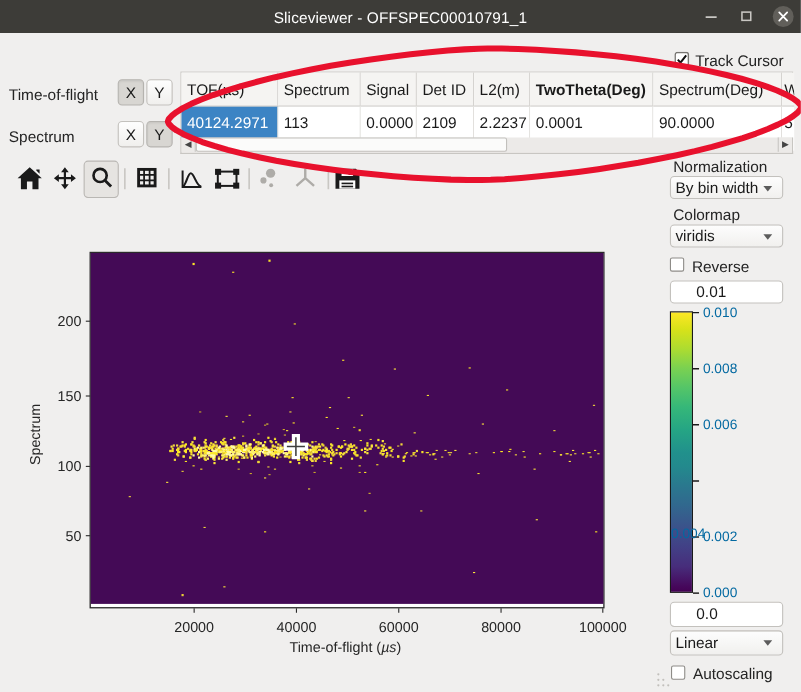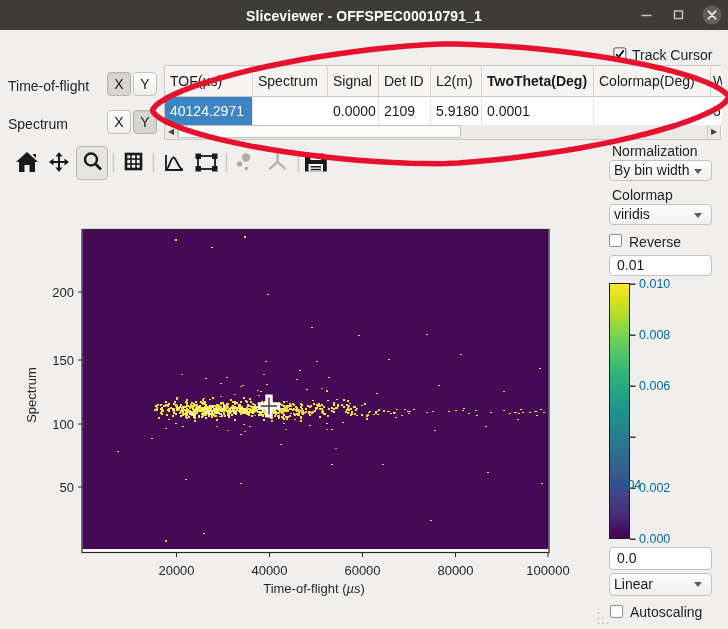--- a/index.html
+++ b/index.html
@@ -1,32 +1,32 @@
 <!DOCTYPE html>
 <html><head>
 <meta charset="utf-8">
 <style>
 * { margin:0; padding:0; box-sizing:border-box; }
 html,body { width:728px; height:629px; background:#f0efee; font-family:"Liberation Sans", sans-serif; overflow:hidden; }
 .abs { position:absolute; }
 #titlebar { position:absolute; left:0; top:0; width:728px; height:30px; background:#3d3c38; }
-#title { position:absolute; width:728px; text-align:center; top:8px; color:#fff; font-size:14px; font-weight:bold; letter-spacing:0.1px; }
+#title { position:absolute; width:728px; text-align:center; top:8px; color:#fff; font-size:14px; font-weight:normal; letter-spacing:0.1px; }
 .lbl { position:absolute; font-size:14px; color:#242424; }
 .xybtn { position:absolute; width:24px; height:24px; border:1px solid #c3c1bd; border-radius:4px; background:linear-gradient(#fefefe,#f0efed); font-size:14px; color:#1a1a1a; text-align:center; line-height:22px; }
 .xybtn.pressed { background:#d8d6d2; border-color:#b5b3af; box-shadow:inset 0 1px 2px rgba(0,0,0,0.08); }
 #tbl { position:absolute; left:164px; top:65px; width:557px; height:62px; background:#fff; border:1px solid #c8c6c2; }
 .hcell, .dcell { position:absolute; font-size:14px; color:#1a1a1a; padding-left:5px; white-space:nowrap; overflow:hidden; }
 .hcell { background:#f5f4f2; border-right:1px solid #d5d3d0; border-bottom:1px solid #c8c6c2; line-height:30px; height:31px; top:0; }
 .dcell { background:#fff; border-right:1px solid #e2e0dd; line-height:29px; height:40px; top:31px; }
 #hscroll { position:absolute; left:164px; top:125px; width:557px; height:15px; background:#eceae8; border:1px solid #c8c6c2; border-top:none; }
 .sbarrow { position:absolute; top:0; width:13px; height:13px; background:#eceae8; font-size:8px; color:#444; text-align:center; line-height:13px; }
 #sthumb { position:absolute; left:13px; top:0; width:283px; height:13px; background:#fbfbfa; border:1px solid #c2c0bc; border-radius:2px; }
 .ddown { position:absolute; width:103px; height:21px; border:1px solid #c3c1bd; border-radius:4px; background:linear-gradient(#fdfdfd,#f1f0ee); font-size:14px; color:#1a1a1a; line-height:19px; padding-left:4px; }
 .ddown:after { content:""; position:absolute; right:9px; top:8px; border-left:4px solid transparent; border-right:4px solid transparent; border-top:5px solid #5c5c5c; }
-.tinput { position:absolute; width:103px; height:21px; border:1px solid #c3c1bd; border-radius:4px; background:#fff; font-size:14px; color:#1a1a1a; line-height:19px; padding-left:7px; }
+.tinput { position:absolute; width:103px; height:21px; border:1px solid #c3c1bd; border-radius:4px; background:#fff; font-size:14px; color:#1a1a1a; line-height:19px; padding-left:23px; }
 .cbox { position:absolute; width:13px; height:13px; background:#fff; border:1px solid #8e8c88; border-radius:2px; }
 .ticklbl { position:absolute; font-size:12.5px; color:#0369a1; }
 </style>
 </head>
 <body>
 <div id="titlebar">
   <div id="title">Sliceviewer - OFFSPEC00010791_1</div>
   <svg class="abs" style="left:636px;top:0" width="92" height="30" viewBox="0 0 92 30">
     <line x1="5.5" y1="15.5" x2="15.5" y2="15.5" stroke="#c9c7c3" stroke-width="1.5"></line>
     <rect x="38.5" y="11" width="8" height="7.5" fill="none" stroke="#c9c7c3" stroke-width="1.4"></rect>
@@ -48,27 +48,29 @@
 <div class="xybtn" style="left:107px;top:110px;">X</div>
 <div class="xybtn pressed" style="left:133px;top:110px;">Y</div>
 
 <div id="tbl">
   <div class="hcell" style="left:0;width:88px;">TOF(µs)</div>
   <div class="hcell" style="left:88px;width:75px;">Spectrum</div>
   <div class="hcell" style="left:163px;width:51px;">Signal</div>
   <div class="hcell" style="left:214px;width:52px;">Det ID</div>
   <div class="hcell" style="left:266px;width:51px;">L2(m)</div>
   <div class="hcell" style="left:317px;width:112px;font-weight:bold;">TwoTheta(Deg)</div>
-  <div class="hcell" style="left:429px;width:117px;">Colormap(Deg)</div>
+  <div class="hcell" style="left:429px;width:117px;">Spectrum(Deg)</div>
   <div class="hcell" style="left:546px;width:11px;border-right:none;padding-left:2px;">W</div>
   <div class="dcell" style="left:0;width:88px;background:#3c84c4;color:#fff;">40124.2971</div>
+  <div class="dcell" style="left:88px;width:75px;">113</div>
   <div class="dcell" style="left:163px;width:51px;">0.0000</div>
   <div class="dcell" style="left:214px;width:52px;">2109</div>
-  <div class="dcell" style="left:266px;width:51px;">5.9180</div>
+  <div class="dcell" style="left:266px;width:51px;">2.2237</div>
   <div class="dcell" style="left:317px;width:112px;">0.0001</div>
+  <div class="dcell" style="left:429px;width:117px;">90.0000</div>
   <div class="dcell" style="left:546px;width:11px;border-right:none;padding-left:2px;">5</div>
 </div>
 <div id="hscroll">
   <div class="sbarrow" style="left:0;border-right:1px solid #c8c6c2;">◀</div>
   <div id="sthumb"></div>
   <div class="sbarrow" style="right:0;border-left:1px solid #c8c6c2;">▶</div>
 </div>
 
 <div class="abs" style="left:76px;top:146px;width:32px;height:34px;background:#e6e4e1;border:1px solid #b9b7b3;border-radius:4px;"></div>
 <svg class="abs" style="left:0;top:144px" width="340" height="38" viewBox="0 0 340 38">

